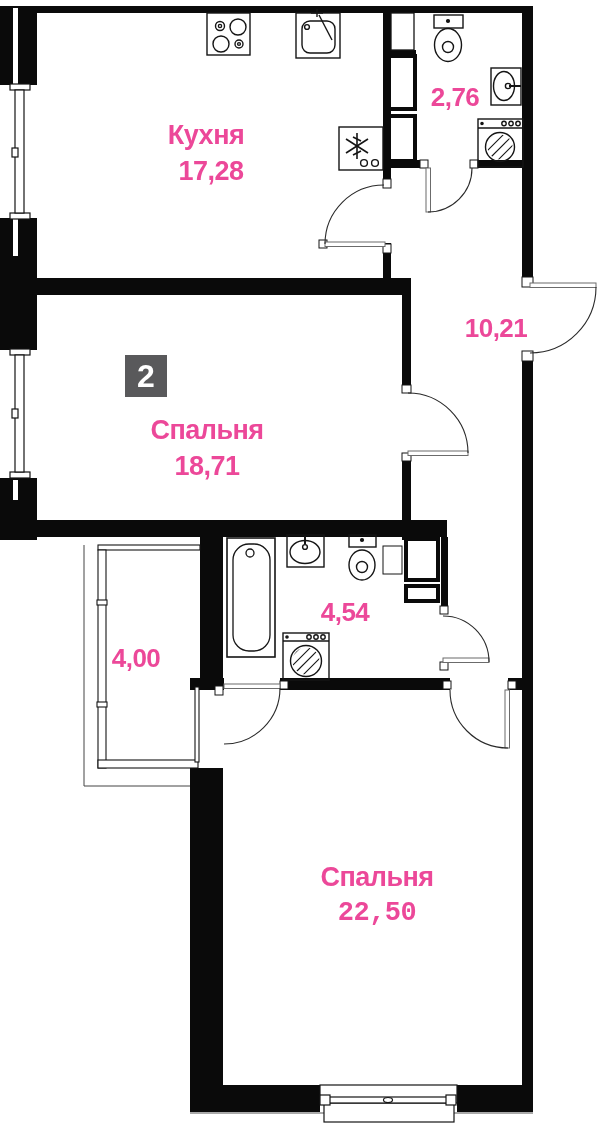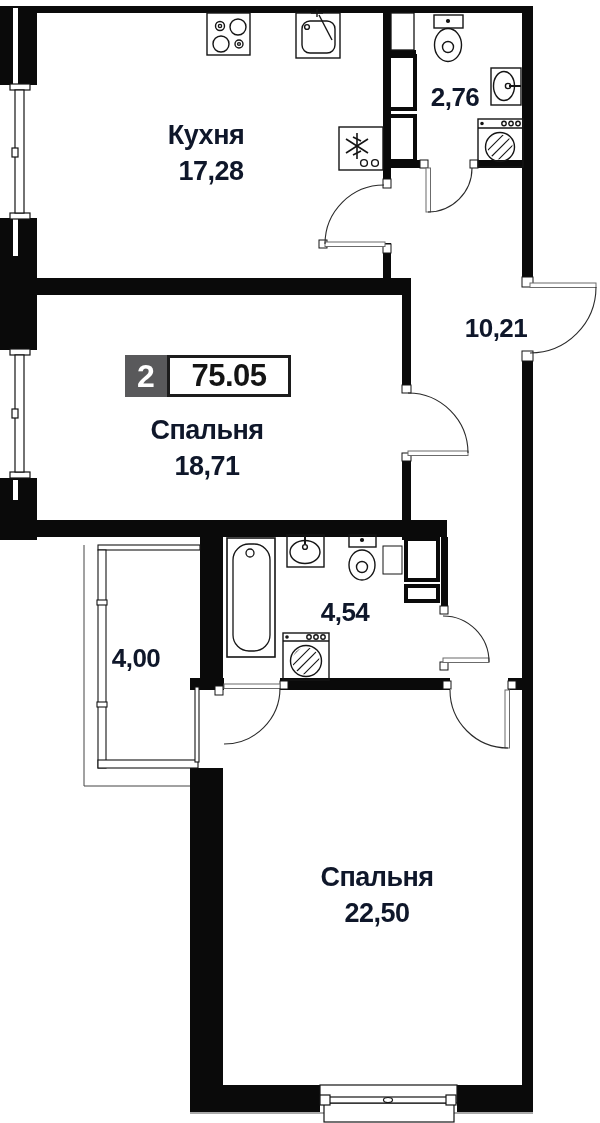--- a/index.html
+++ b/index.html
@@ -1,19 +1,19 @@
 <!DOCTYPE html>
 <html><head>
 <meta charset="utf-8">
 <style>
   html,body{margin:0;padding:0;background:#ffffff;}
   #plan{position:relative;width:600px;height:1123px;background:#ffffff;overflow:hidden;
         font-family:"Liberation Sans", sans-serif;}
   #plan svg{position:absolute;left:0;top:0;}
-  .label{position:absolute;transform:translate(-50%,-50%);font-weight:700;color:#0f172a;
+  .label{position:absolute;transform:translate(-50%,-50%);font-weight:700;color:#ec4899;
          letter-spacing:-0.5px;white-space:nowrap;text-align:right;}
   .fs27{font-size:27px;}
   .fs26{font-size:26px;}
   .badge{position:absolute;left:125px;top:355px;display:flex;height:42px;}
   .badge-num{width:42px;height:42px;background:#59595b;color:#ffffff;font-weight:700;
              font-size:32px;display:flex;align-items:center;justify-content:center;}
   .badge-area{width:124px;height:42px;background:#ffffff;border:3px solid #1c1c1c;
               box-sizing:border-box;color:#141414;font-weight:700;font-size:31px;
               display:flex;align-items:center;justify-content:center;letter-spacing:-0.5px;}
 </style>
@@ -250,20 +250,19 @@
 <div class="label fs26" style="left:496px;top:328px;">10,21</div>
 
 <div class="label fs27" style="left:207px;top:430px;">Спальня</div>
 <div class="label fs27" style="left:207px;top:466px;">18,71</div>
 
 <div class="label fs26" style="left:345px;top:612px;">4,54</div>
 
 <div class="label fs26" style="left:136px;top:658px;">4,00</div>
 
 <div class="label fs27" style="left:377px;top:877px;">Спальня</div>
-<div class="label fs27" style="left:377px;top:913px;">22,50</div>
+<div class="label fs27" style="left:377px;top:913px;font-family:Liberation Mono, monospace;">22,50</div>
 
 <div class="badge">
   <div class="badge-num">2</div>
-  <div class="badge-area">75.05</div>
 </div>
 
 </div>
 
 </body></html>

